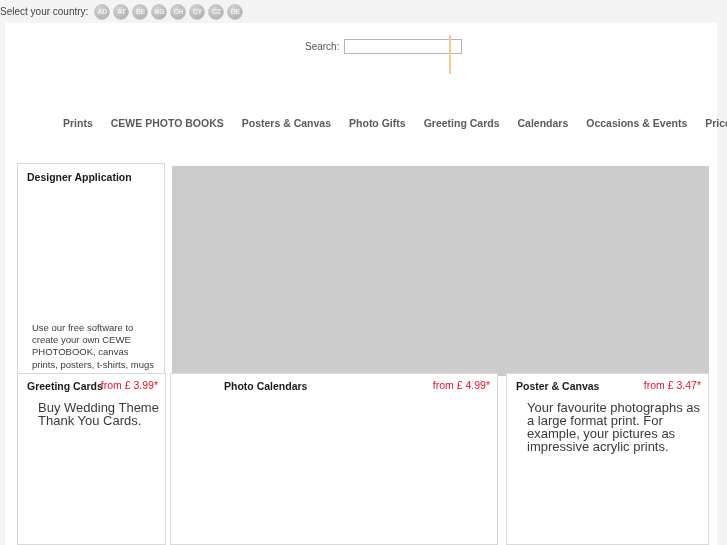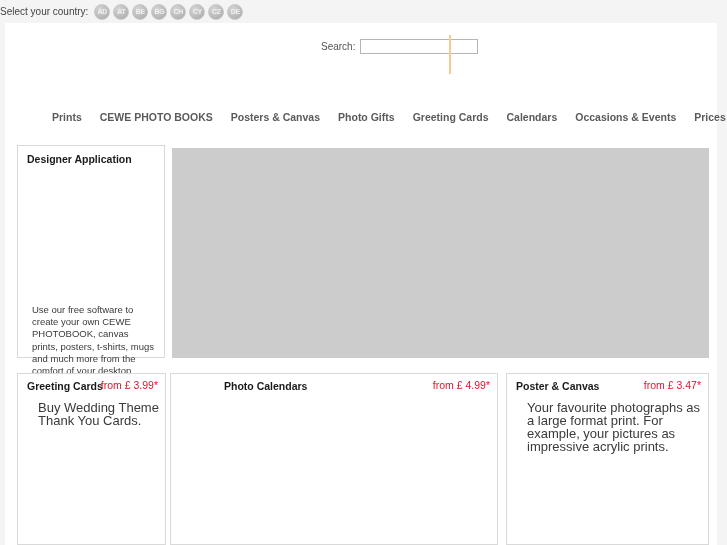--- a/index.html
+++ b/index.html
@@ -67,21 +67,21 @@
 
   
   .search-row {
     position: absolute;
     left: 0; top: 0;
     width: 712px;
     height: 85px;
   }
   .search-wrap {
     position: absolute;
-    left: 316px;
+    left: 300px;
     top: 16px;
     display: flex;
     align-items: center;
     justify-content: flex-end;
   }
   .search-label {
     font-size: 10px;
     color: #555;
     margin-right: 5px;
   }
@@ -101,41 +101,42 @@
     left: 444px;
     top: 12px;
     width: 2px;
     height: 39px;
     background: #f5cb92;
   }
 
   
   .main-nav {
     position: absolute;
-    left: 0;
+    left: 11px;
     top: 88px;
     width: 712px;
     height: 24px;
     display: flex;
+    align-items: center;
   }
   .nav-item {
     font-size: 10.5px;
     font-weight: bold;
     color: #5a5a5a;
     white-space: nowrap;
     cursor: pointer;
     padding: 0 9px;
   }
   .nav-item:first-child { margin-left: 38px; }
 
   
   .hero-row {
     position: absolute;
     left: 0;
-    top: 122px;
+    top: 140px;
     width: 712px;
     height: 215px;
   }
   .designer-box {
     position: absolute;
     left: 12px;
     top: 0;
     width: 148px;
     height: 213px;
     border: 1px solid #d9d9d9;

